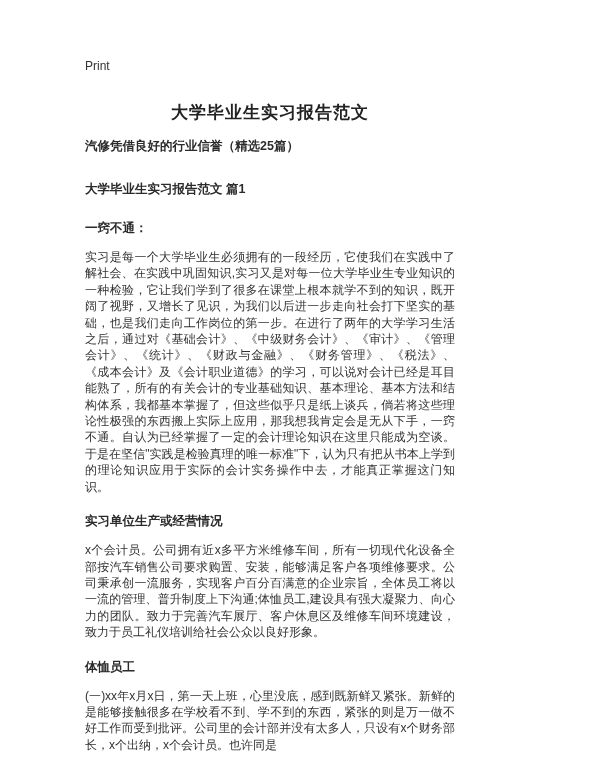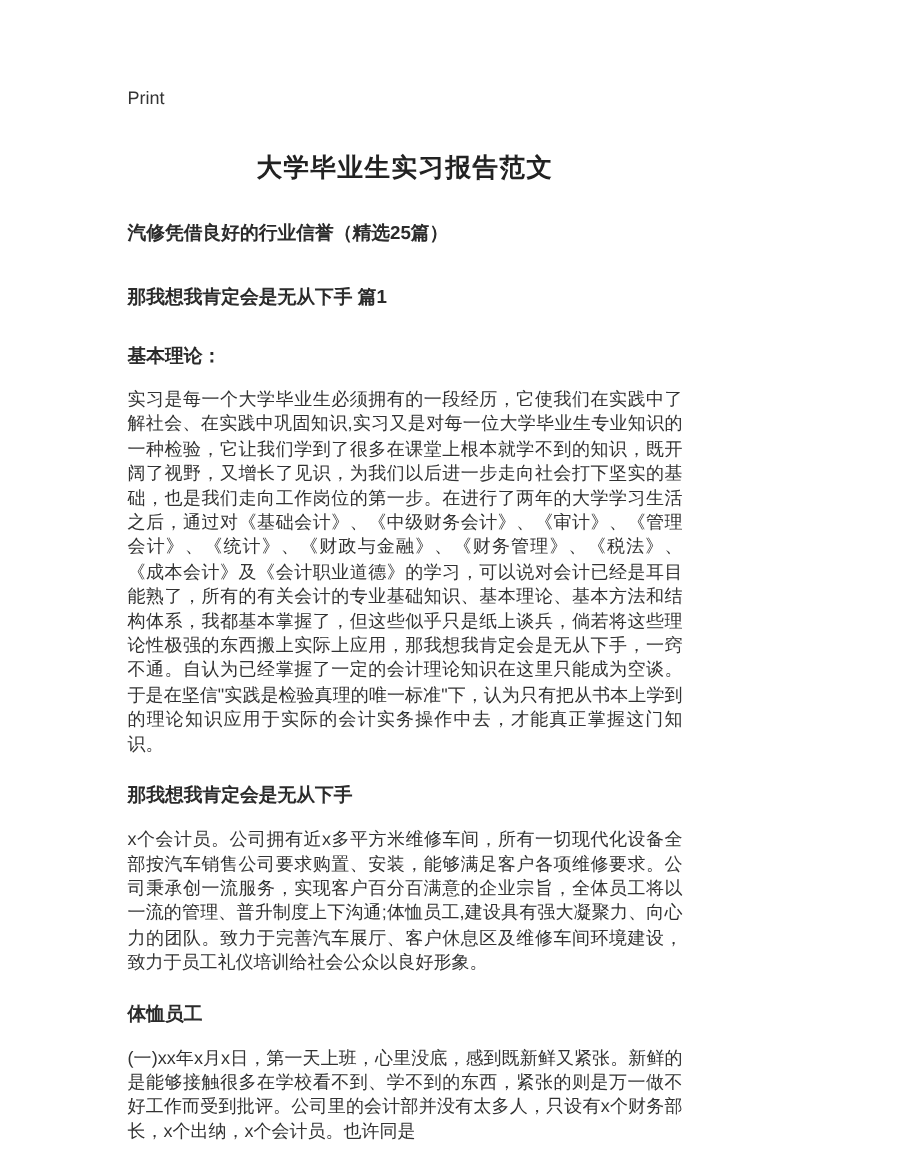--- a/index.html
+++ b/index.html
@@ -26,21 +26,21 @@
     color: #333333;
     margin: 0 0 14px 0;
     cursor: pointer;
     display: inline-block;
   }
   .doc-title {
     font-size: 17px;
     font-weight: bold;
     text-align: center;
     color: #222222;
-    margin: 14px 0 24px 0;
+    margin: 14px 0 14px 0;
     letter-spacing: 1px;
   }
   .doc-subtitle {
     font-size: 12.5px;
     font-weight: bold;
     color: #2b2b2b;
     margin: 0 0 26px 0;
   }
   .part-heading {
     font-size: 12.5px;
@@ -66,27 +66,27 @@
 <body>
 
 <div class="page">
 
   <span class="print-link">Print</span>
 
   <h1 class="doc-title">大学毕业生实习报告范文</h1>
 
   <div class="doc-subtitle">汽修凭借良好的行业信誉（精选25篇）</div>
 
-  <div class="part-heading">那我想我肯定会是无从下手 篇1</div>
+  <div class="part-heading">大学毕业生实习报告范文 篇1</div>
 
-  <div class="section-heading">基本理论：</div>
+  <div class="section-heading">一窍不通：</div>
 
   <p class="para">实习是每一个大学毕业生必须拥有的一段经历，它使我们在实践中了解社会、在实践中巩固知识,实习又是对每一位大学毕业生专业知识的一种检验，它让我们学到了很多在课堂上根本就学不到的知识，既开阔了视野，又增长了见识，为我们以后进一步走向社会打下坚实的基础，也是我们走向工作岗位的第一步。在进行了两年的大学学习生活之后，通过对《基础会计》、《中级财务会计》、《审计》、《管理会计》、《统计》、《财政与金融》、《财务管理》、《税法》、《成本会计》及《会计职业道德》的学习，可以说对会计已经是耳目能熟了，所有的有关会计的专业基础知识、基本理论、基本方法和结构体系，我都基本掌握了，但这些似乎只是纸上谈兵，倘若将这些理论性极强的东西搬上实际上应用，那我想我肯定会是无从下手，一窍不通。自认为已经掌握了一定的会计理论知识在这里只能成为空谈。于是在坚信"实践是检验真理的唯一标准"下，认为只有把从书本上学到的理论知识应用于实际的会计实务操作中去，才能真正掌握这门知识。</p>
 
-  <div class="section-heading">那我想我肯定会是无从下手</div>
+  <div class="section-heading">实习单位生产或经营情况</div>
 
 
   <p class="para">x个会计员。公司拥有近x多平方米维修车间，所有一切现代化设备全部按汽车销售公司要求购置、安装，能够满足客户各项维修要求。公司秉承创一流服务，实现客户百分百满意的企业宗旨，全体员工将以一流的管理、普升制度上下沟通;体恤员工,建设具有强大凝聚力、向心力的团队。致力于完善汽车展厅、客户休息区及维修车间环境建设，致力于员工礼仪培训给社会公众以良好形象。</p>
 
   <div class="section-heading">体恤员工</div>
 
   <p class="para">(一)xx年x月x日，第一天上班，心里没底，感到既新鲜又紧张。新鲜的是能够接触很多在学校看不到、学不到的东西，紧张的则是万一做不好工作而受到批评。公司里的会计部并没有太多人，只设有x个财务部长，x个出纳，x个会计员。也许同是</p>
 
 </div>
 

